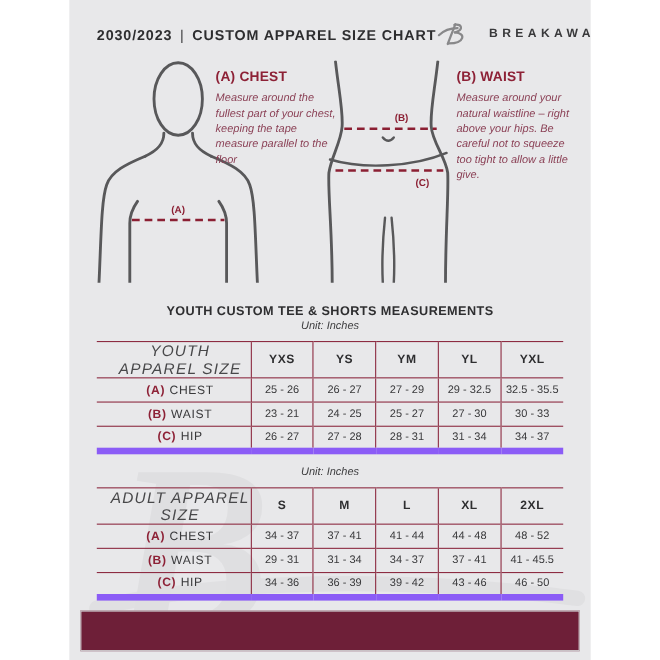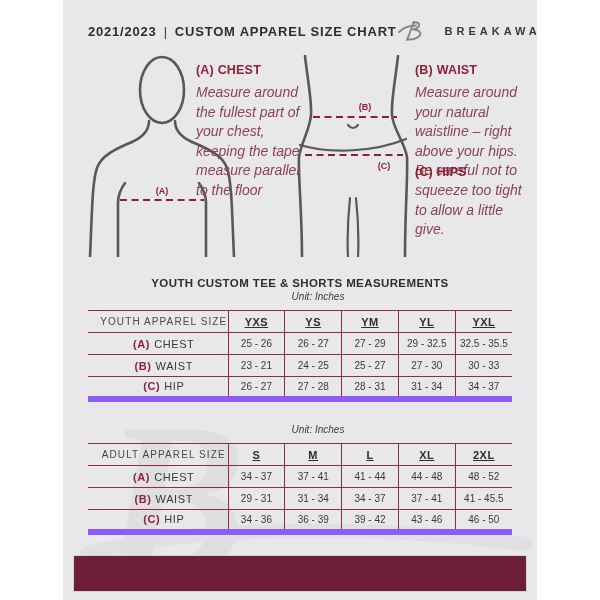--- a/index.html
+++ b/index.html
@@ -20,40 +20,40 @@
 
   
   .guide { position:absolute; left:0; top:55px; width:474px; height:218px; z-index:1; }
   .fig-upper { position:absolute; left:10px; top:0; }
   .fig-lower { position:absolute; left:217px; top:0; }
   .gblock { position:absolute; width:114px; }
   .gblock.chest { left:133px; top:8px; }
   .gblock.waist { left:352px; top:8px; }
   .gblock.hips  { left:352px; top:110px; width:119px; }
   .gtitle { font-size:12.5px; font-weight:bold; color:#8d2136; letter-spacing:0.2px; }
-  .gtext  { margin-top:6px; font-size:14px; font-style:italic; color:#8b4156; line-height:1.4; }
+  .gtext  { margin-top:6px; font-size:10px; font-style:italic; color:#8b4156; line-height:1.4; }
 
   
   .sec-title { position:absolute; left:0; width:474px; text-align:center;
                font-size:11.5px; font-weight:bold; color:#2e2e30; letter-spacing:0.4px; z-index:1; }
-  .sec-unit  { position:absolute; left:18px; width:474px; text-align:center;
+  .sec-unit  { position:absolute; left:0; width:474px; text-align:center;
                font-size:10px; font-style:italic; color:#3c3c3e; z-index:1; }
   .t-youth-title { top:277px; } .t-youth-unit { top:291px; }
   .t-adult-title { top:410px; } .t-adult-unit { top:424px; }
 
   
   table.size { position:absolute; left:25px; width:424px; border-collapse:collapse; table-layout:fixed; z-index:1; }
   .tbl-youth { top:310px; } .tbl-adult { top:443px; }
   table.size col.c0 { width:140px; }
   table.size col.cn { width:56.8px; }
   table.size th, table.size td { border-top:1px solid #8d2c42; height:22px; text-align:center; vertical-align:middle; background:transparent; }
   table.size tr.last td { border-bottom:6px solid #8b5cf6; }
   table.size th + th, table.size td + td { border-left:1px solid #8d2c42; }
-  th.size-head { font-size:10px; font-weight:normal; color:#48484a; letter-spacing:1.1px; text-align:left; padding-left:12px; }
-  th.col-head  { font-size:11px; font-weight:bold; color:#2e2e30; letter-spacing:0.5px;text-decoration:underline; }
+  th.size-head { font-size:14px; font-weight:normal; color:#48484a; letter-spacing:1.1px; text-align:left; padding-left:12px;font-style:italic; }
+  th.col-head  { font-size:11px; font-weight:bold; color:#2e2e30; letter-spacing:0.5px; }
   td.row-label { text-align:left; padding-left:12px; font-size:11px; letter-spacing:0.6px; color:#39393b; }
   td.row-label .key { font-weight:bold; color:#8d2136; margin-right:4px; }
   td.val { font-size:10px; color:#39393b; }
 
   
   .footer-bar { position:absolute; left:10px; right:10px; top:555px; height:37px;
                 background:#6e1f38; border:1px solid #d3d3d5; z-index:1; }
 </style>
 </head>
 <body>
@@ -61,21 +61,21 @@
 <div class="canvas">
   <div class="page">
 
     <svg class="watermark" width="460" height="195" viewBox="0 0 460 195">
       <path d="M15,155 C120,128 300,126 452,146" fill="none" stroke="#e0e0e2" stroke-width="14" stroke-linecap="round"></path>
       <text x="30" y="172" font-size="215" font-weight="bold" font-style="italic" fill="#dfdfe1" font-family="Liberation Serif, serif">B</text>
     </svg>
 
     <div class="header">
       <div class="header-title">
-        <span>2021/2023</span><span class="sep">|</span><span>CUSTOM APPAREL SIZE CHART</span>
+        <span>2030/2023</span><span class="sep">|</span><span>CUSTOM APPAREL SIZE CHART</span>
       </div>
       <div class="brand">
         <svg width="26" height="24" viewBox="0 0 26 24">
           <g fill="none" stroke="#88888a" stroke-width="2" stroke-linecap="round">
             <path d="M17,3 L10,21"></path>
             <path d="M16,3.5 C23,2.5 25,8 16.5,10.5"></path>
             <path d="M16.5,10.5 C27,11 25.5,20.5 11,20.5"></path>
             <path d="M2,13 C7,8 13,6.5 19,6.5"></path>
           </g>
         </svg>
@@ -116,21 +116,20 @@
 
       <div class="gblock chest">
         <div class="gtitle">(A) CHEST</div>
         <div class="gtext">Measure around the fullest part of your chest, keeping the tape measure parallel to the floor</div>
       </div>
       <div class="gblock waist">
         <div class="gtitle">(B) WAIST</div>
         <div class="gtext">Measure around your natural waistline – right above your hips. Be careful not to squeeze too tight to allow a little give.</div>
       </div>
       <div class="gblock hips">
-        <div class="gtitle">(C) HIPS</div>
       </div>
     </div>
 
     <div class="sec-title t-youth-title">YOUTH CUSTOM TEE &amp; SHORTS MEASUREMENTS</div>
     <div class="sec-unit t-youth-unit">Unit: Inches</div>
 
     <table class="size tbl-youth">
       <colgroup>
           <col class="c0">
           <col class="cn">

